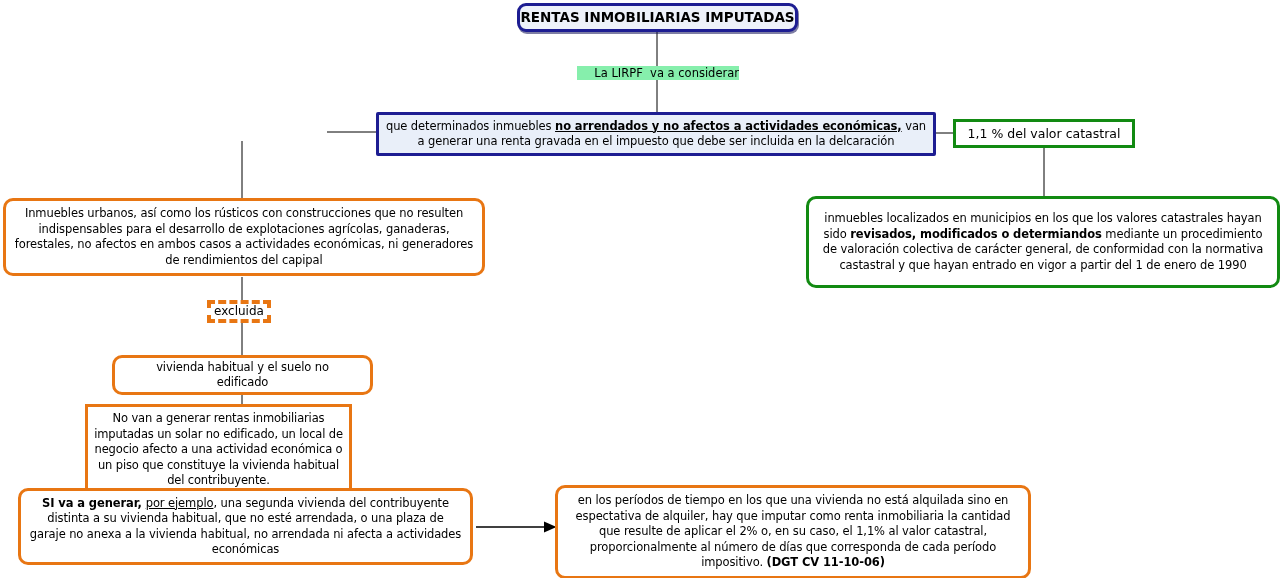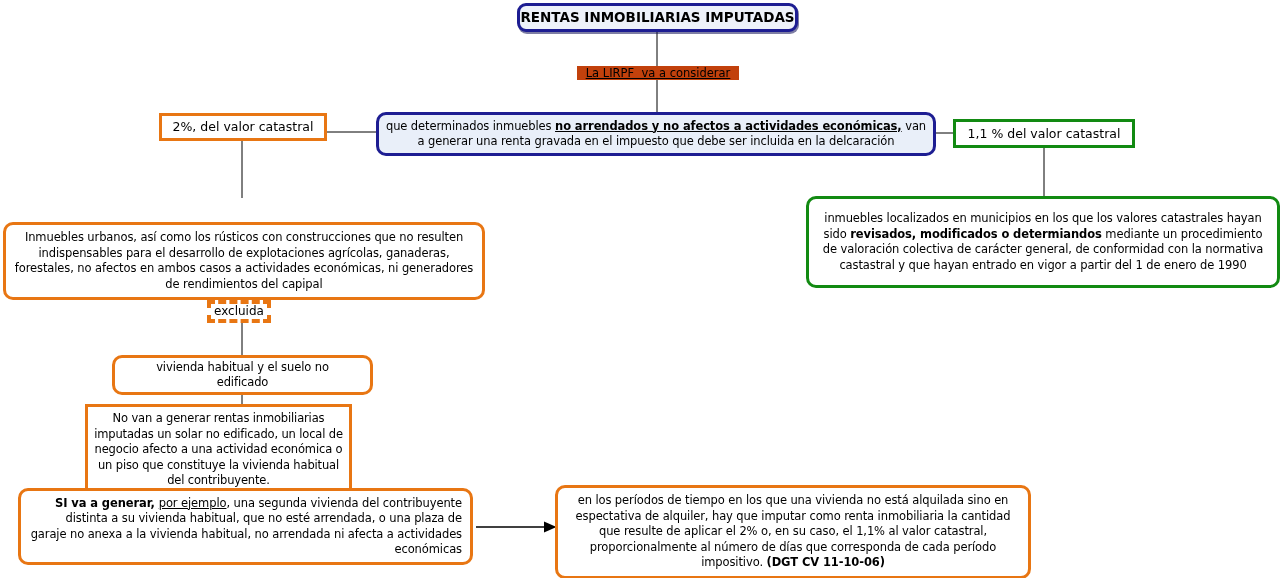--- a/index.html
+++ b/index.html
@@ -9,38 +9,38 @@
   *{box-sizing:border-box; margin:0; padding:0;}
   html,body{background:#ffffff;}
   body{font-family:"DejaVu Sans","Liberation Sans",sans-serif; color:#000;}
   .stage{position:relative; width:1282px; height:578px; background:#fff; overflow:hidden;}
   .wires{position:absolute; left:0; top:0; z-index:0;}
   .node{position:absolute; z-index:1; background:#fff; display:flex; align-items:center; justify-content:center;
         text-align:center; font-size:11.5px; line-height:15.5px;}
   .title-box{left:517px; top:3px; width:281px; height:29px; border:3px solid var(--navy);
         border-radius:9px; background:var(--title_fill); font-weight:bold; font-size:13.5px;
         box-shadow:1px 2px 0 rgba(20,20,90,.55);}
-  .link-phrase{position:absolute; z-index:1; left:577px; top:66px; width:162px; background:#c2410c;
-        text-align:center; font-size:11.5px; white-space:pre;text-decoration:underline;}
+  .link-phrase{position:absolute; z-index:1; left:577px; top:66px; width:162px; background:#86efac;
+        text-align:right; font-size:11.5px; white-space:pre;}
   .central-box{left:376px; top:112px; width:560px; height:44px; border:3px solid var(--navy);
-        border-radius:10px; background:var(--box_fill_blue); padding:2px 6px; letter-spacing:-0.1px;
+        border-radius:2px; background:var(--box_fill_blue); padding:2px 6px; letter-spacing:-0.1px;
         flex-direction:column;}
   .rate-box{height:29px; border:3px solid var(--orange); background:#fff; font-size:12.5px; white-space:nowrap;}
   .rate-left{left:159px; top:113px; width:168px; height:28px;}
   .rate-right{left:953px; top:119px; width:182px; border-color:var(--green);}
   .round-orange{border:3px solid var(--orange); border-radius:10px; background:#fff;}
-  .left-desc{left:3px; top:198px; width:482px; min-height:78px; padding:5px 8px; letter-spacing:-0.1px;margin-top:24px;}
+  .left-desc{left:3px; top:198px; width:482px; min-height:78px; padding:5px 8px; letter-spacing:-0.1px;}
   .right-desc{left:806px; top:196px; width:474px; min-height:92px; border:3px solid var(--green);
         border-radius:10px; background:#fff; padding:5px 8px; letter-spacing:-0.1px;}
   .excluida{left:207px; top:300px; border:4px dashed var(--orange); background:#fff; padding:0 3px;
         font-size:12px; height:23px;}
   .vivienda{left:112px; top:355px; width:261px; height:31px; padding:17px; letter-spacing:-0.1px;}
   .no-generar{left:85px; top:404px; width:267px; min-height:63px; border:3px solid var(--orange);
         background:#fff; padding:4px 5px; letter-spacing:-0.15px;}
-  .si-generar{left:18px; top:488px; width:455px; min-height:77px; padding:0 8px; letter-spacing:-0.1px;text-align:right;}
+  .si-generar{left:18px; top:488px; width:455px; min-height:77px; padding:0 8px; letter-spacing:-0.1px;}
   .periods{left:555px; top:485px; width:476px; min-height:90px; padding:5px 8px; letter-spacing:-0.1px;}
   .bu{font-weight:bold; text-decoration:underline;}
   .b{font-weight:bold;}
   .u{text-decoration:underline;}
 </style>
 </head>
 <body>
 
 <div class="stage">
 
@@ -58,21 +58,20 @@
   </svg>
 
   <div class="node title-box">RENTAS INMOBILIARIAS IMPUTADAS</div>
 
   <div class="link-phrase">La LIRPF  va a considerar</div>
 
   <div class="node central-box">
     <div><span>que determinados inmuebles </span><span class="bu">no arrendados y no afectos a actividades económicas,</span> <span>van a generar una renta gravada en el impuesto que debe ser incluida en la delcaración</span></div>
   </div>
 
-  <div class="node rate-box rate-left">2%, del valor catastral</div>
 
   <div class="node rate-box rate-right">1,1 % del valor catastral</div>
 
   <div class="node round-orange left-desc">Inmuebles urbanos, así como los rústicos con construcciones que no resulten indispensables para el desarrollo de explotaciones agrícolas, ganaderas, forestales, no afectos en ambos casos a actividades económicas, ni generadores de rendimientos del capipal</div>
 
   <div class="node right-desc">
     <div><span>inmuebles localizados en municipios en los que los valores catastrales hayan sido </span><span class="b">revisados, modificados o determiandos</span><span> mediante un procedimiento de valoración colectiva de carácter general, de conformidad con la normativa castastral y que hayan entrado en vigor a partir del 1 de enero de 1990</span></div>
   </div>
 
   <div class="node excluida">excluida</div>

